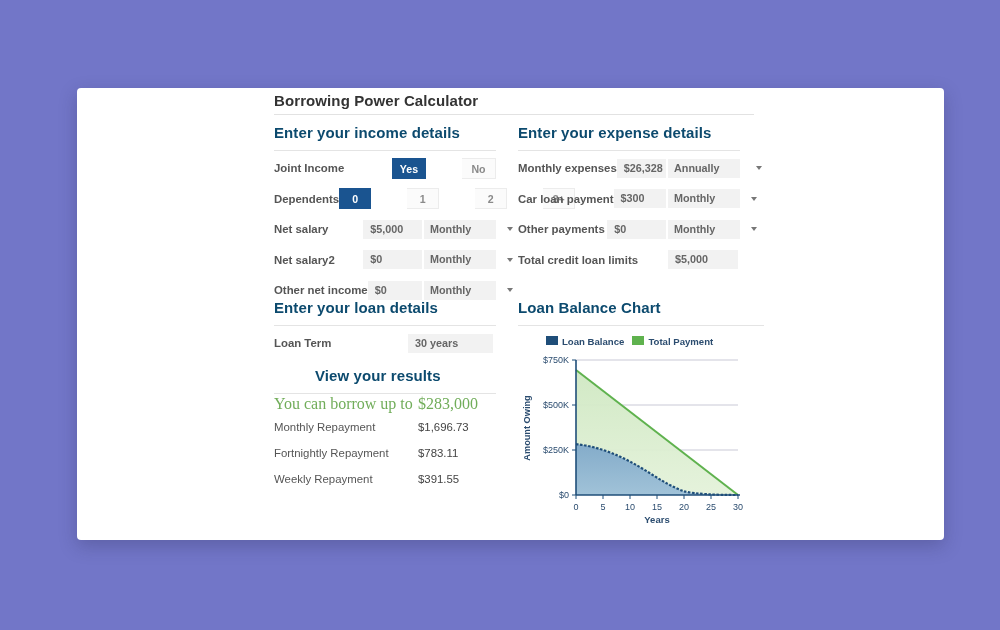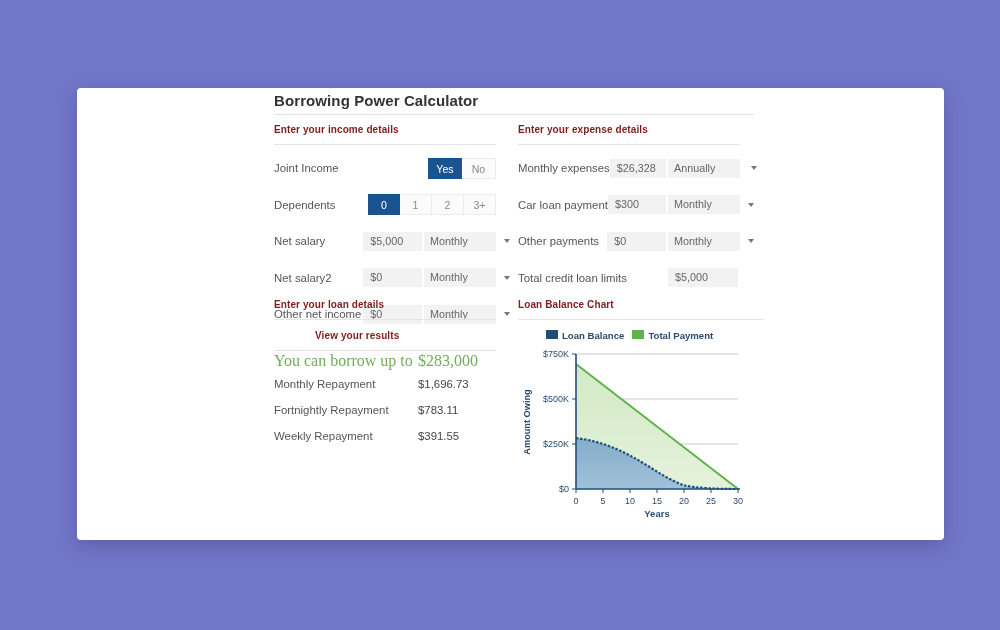--- a/index.html
+++ b/index.html
@@ -74,38 +74,39 @@
     top: 211px;
     width: 222px;
   }
   .col-right-2 {
     position: absolute;
     left: 244px;
     top: 211px;
     width: 246px;
   }
   .sec-head {
-    font-size: 10px;
-    color: #7f1d1d;
+    font-size: 15px;
+    color: #0c4a6e;
     font-weight: bold;
     letter-spacing: 0.1px;
     white-space: nowrap;
   }
   .sec-rule {
     margin-top: 9px;
     height: 1px;
     background: #e4e4e4;
     width: 100%;
   }
   
   .row {
     display: flex;
     align-items: center;
     height: 26.5px;
-    margin-top: 10px;
+    margin-top: 4px;
+    font-weight: bold;
   }
   .row-label {
     font-size: 11.4px;
     color: #555555;
     white-space: nowrap;
   }
   .left-label { width: 100px; }
   .right-label { width: 100px; }
 
   .val-box {
@@ -151,20 +152,21 @@
     color: #666666;
     padding: 0 7px;
     box-sizing: border-box;
     width: 85px;
     white-space: nowrap;
   }
   
   .toggle-group {
     display: flex;
     margin-left: auto;
+    gap: 36px;
   }
   .tg-btn {
     height: 21px;
     line-height: 21px;
     min-width: 34px;
     text-align: center;
     font-size: 10.6px;
     color: #8a8a8a;
     background: #fbfbfb;
     border: 1px solid #ececec;
@@ -344,20 +346,24 @@
           <div class="row-label" style="width:150px">Total credit loan limits</div>
           <div class="val-box" style="width:70px">$5,000</div>
         </div>
       </div>
 
       <div class="col-left-2">
         <div class="sec-head">Enter your loan details</div>
         <div class="sec-rule"></div>
 
 
+        <div class="row">
+          <div class="row-label" style="width:134px">Loan Term</div>
+          <div class="loan-box">30 years</div>
+        </div>
 
         <div class="sec-head results-head">View your results</div>
         <div class="sec-rule"></div>
 
         <div class="res-row highlight">
           <div class="res-label">You can borrow up to</div>
           <div class="res-value">$283,000</div>
         </div>
         <div class="res-row">
           <div class="res-label">Monthly Repayment</div>

